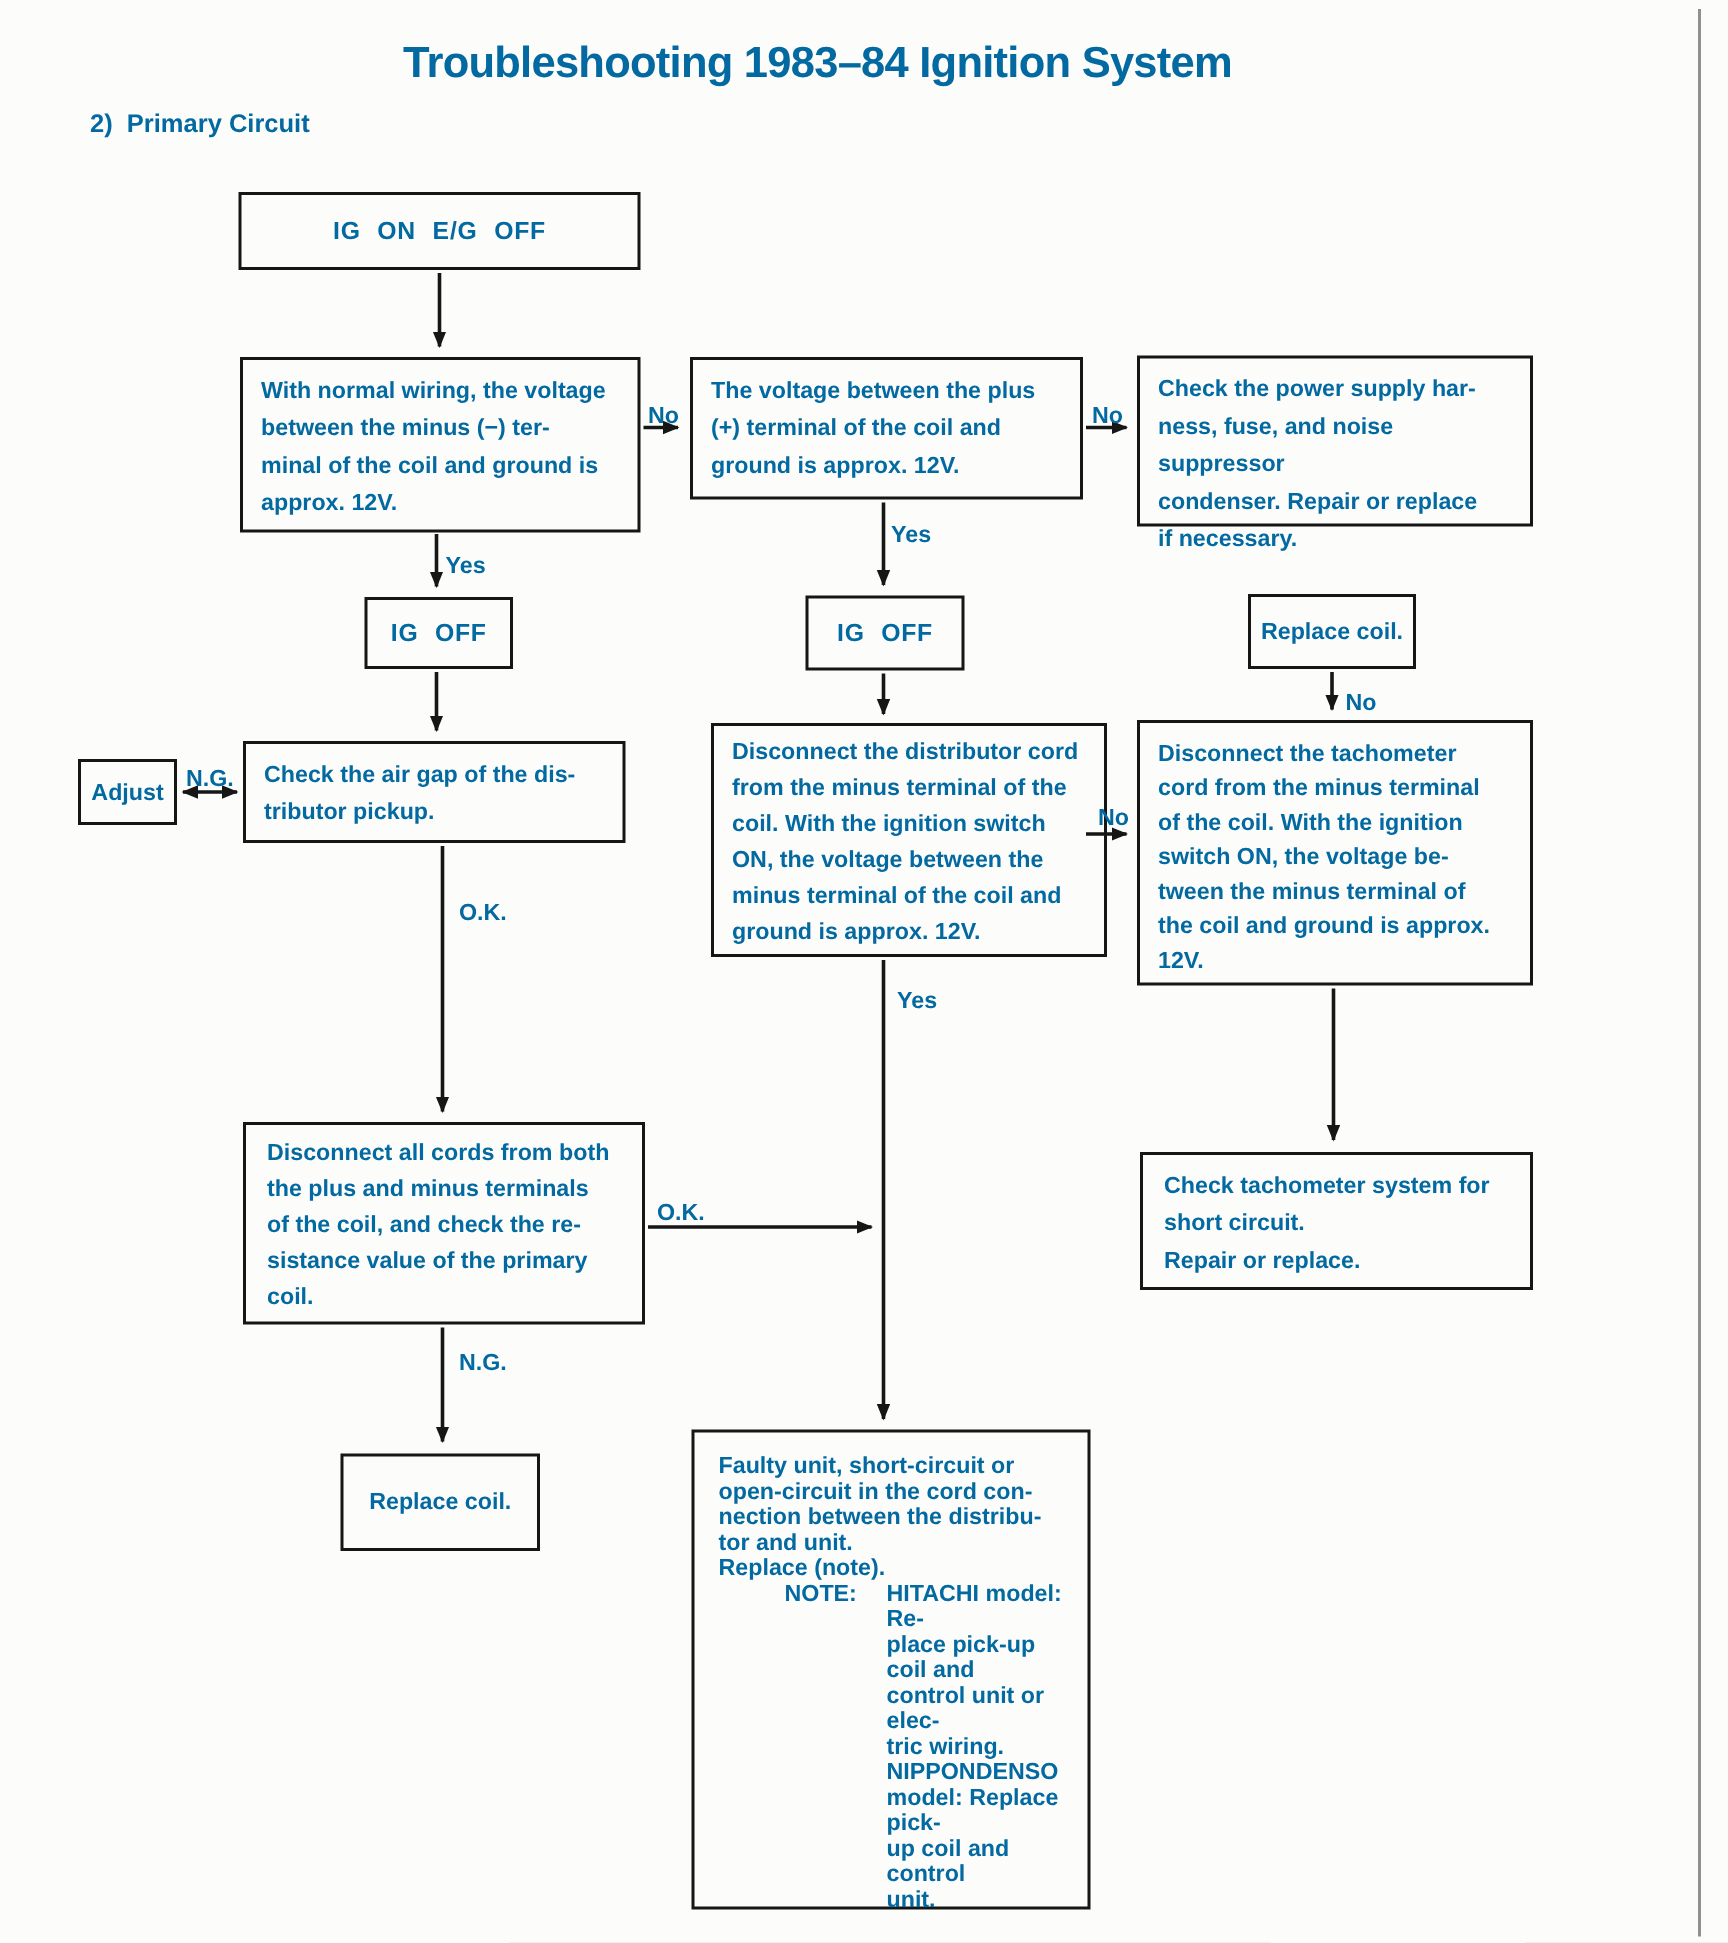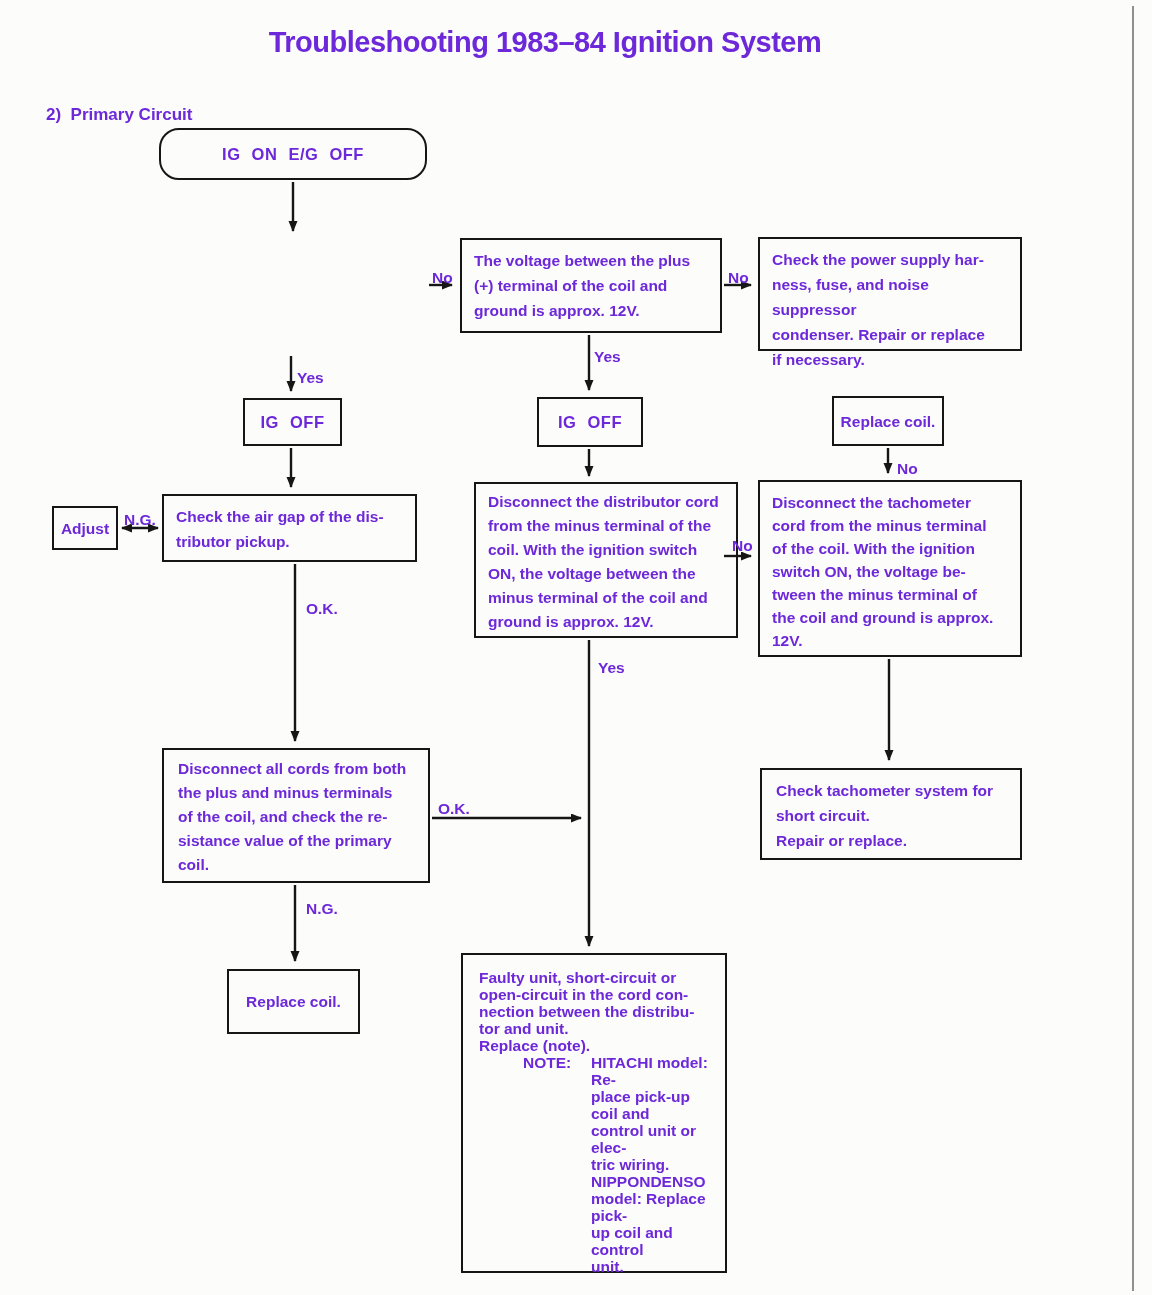--- a/index.html
+++ b/index.html
@@ -1,26 +1,26 @@
 <!DOCTYPE html>
 <html><head>
 <meta charset="utf-8">
 <style>
   html,body { margin:0; padding:0; background:#e8e8e8; }
   .canvas {
     position:relative; width:1152px; height:1295px; margin:0 auto;
-    background:#fcfcfb; overflow:hidden; color:#6d28d9;
+    background:#fcfcfb; overflow:hidden; color:#0369a1;
     font-family:"Liberation Sans","DejaVu Sans",sans-serif; font-weight:700;
   }
   .page-title {
     position:absolute; left:60px; top:26px; width:970px;
     text-align:center; font-size:29px; letter-spacing:-0.5px; white-space:pre;
   }
   .section-heading {
-    position:absolute; left:46px; top:73px; font-size:17px; white-space:pre;margin-top:32px;
+    position:absolute; left:60px; top:73px; font-size:17px; white-space:pre;
   }
   .fnode {
     position:absolute; box-sizing:border-box;
     border:2.5px solid #161616; background:transparent;
     font-size:15.5px; line-height:25px;
   }
   .fnode.center { display:flex; align-items:center; justify-content:center; text-align:center; }
   .fnode .multiline { white-space:pre-line; }
   .pad { padding:8px 12px; }
   .edge-label { position:absolute; font-size:15.5px; white-space:nowrap;margin-top:11px; }
@@ -60,22 +60,28 @@
       <path d="M122 528 H 158" marker-start="url(#arrRev)" marker-end="url(#arr)"></path>
       <path d="M295 564 V 741" marker-end="url(#arr)"></path>
       <path d="M724 556 H 751" marker-end="url(#arr)"></path>
       <path d="M589 640 V 946" marker-end="url(#arr)"></path>
       <path d="M432 818 H 581" marker-end="url(#arr)"></path>
       <path d="M295 885 V 961" marker-end="url(#arr)"></path>
       <path d="M889 659 V 760" marker-end="url(#arr)"></path>
     </g>
   </svg>
 
-  <div class="fnode center spaced" style="left:159px; top:128px; width:268px; height:52px; font-size:16.5px;border-radius:20px;">IG ON E/G OFF</div>
+  <div class="fnode center spaced" style="left:159px; top:128px; width:268px; height:52px; font-size:16.5px;">IG ON E/G OFF</div>
 
+  <div class="fnode pad" style="left:160px; top:238px; width:267px; height:117px;">
+    <div class="multiline">With normal wiring, the voltage
+between the minus (−) ter-
+minal of the coil and ground is
+approx. 12V.</div>
+  </div>
 
   <div class="fnode pad" style="left:460px; top:238px; width:262px; height:95px;">
     <div class="multiline">The voltage between the plus
 (+) terminal of the coil and
 ground is approx. 12V.</div>
   </div>
 
   <div class="fnode pad" style="left:758px; top:237px; width:264px; height:114px;">
     <div class="multiline">Check the power supply har-
 ness, fuse, and noise suppressor

